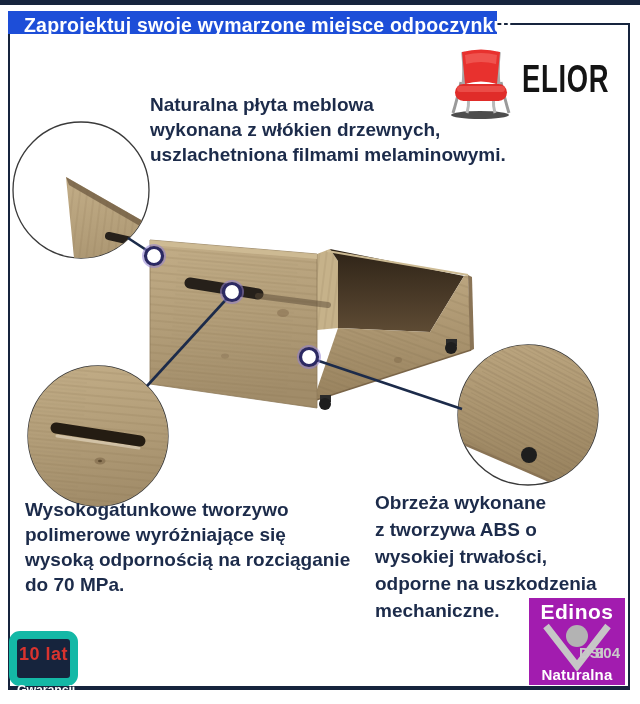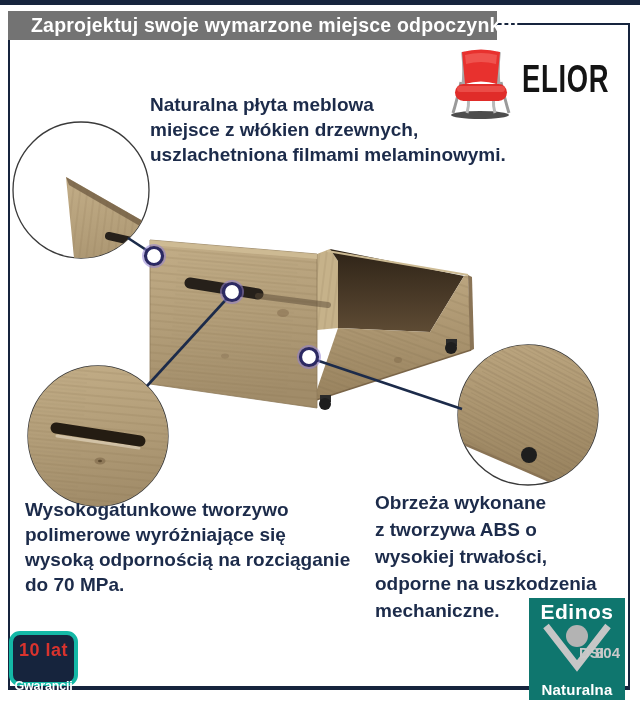--- a/index.html
+++ b/index.html
@@ -1,37 +1,37 @@
 <!DOCTYPE html>
 <html><head>
 <meta charset="utf-8">
 <style>
   html,body{margin:0;padding:0;background:#fff;}
   .stage{position:relative;width:640px;height:704px;background:#fff;overflow:hidden;
          font-family:"Liberation Sans",sans-serif;}
   .top-strip{position:absolute;left:0;top:0;width:640px;height:5px;background:#16243d;z-index:0;}
   .frame{position:absolute;left:8px;top:23px;width:622px;height:667px;box-sizing:border-box;
          border:2px solid #16243d;border-bottom-width:4px;z-index:0;background:transparent;}
-  .banner{position:absolute;left:8px;top:11px;width:489px;height:29px;background:#737373;z-index:3;
-          color:#fff;font-weight:bold;font-size:19.5px;line-height:29px;padding-left:23px;
+  .banner{position:absolute;left:8px;top:11px;width:489px;height:23px;background:#1d4ed8;z-index:3;
+          color:#fff;font-weight:bold;font-size:19.5px;line-height:29px;padding-left:16px;
           box-sizing:border-box;letter-spacing:0.2px;white-space:nowrap;}
   .illus{position:absolute;left:0;top:0;z-index:1;}
   .note{position:absolute;z-index:2;color:#1c2b4a;font-weight:bold;font-size:19px;white-space:pre-line;}
   .note-top{left:150px;top:92px;line-height:25px;}
   .note-bl{left:25px;top:497px;line-height:25px;}
   .note-br{left:375px;top:489px;line-height:27px;}
   .brand-text{position:absolute;left:522px;top:57px;z-index:2;font-size:37px;font-weight:bold;
           color:#141414;transform:scale(0.74,1.05);transform-origin:left top;letter-spacing:1px;
           white-space:nowrap;}
   .chair{position:absolute;left:443px;top:44px;z-index:2;}
   .warranty{position:absolute;left:9px;top:631px;width:69px;height:55px;background:#16243d;
-          border:4px solid #14b8a6;border-radius:11px;box-sizing:border-box;text-align:center;z-index:4;}
+          border:8px solid #14b8a6;border-radius:11px;box-sizing:border-box;text-align:center;z-index:4;}
   .warranty .w1{color:#d9332e;font-size:18px;font-weight:bold;margin-top:5px;letter-spacing:0.5px;}
   .warranty .w2{color:#fff;font-size:12.5px;font-weight:bold;margin-top:18px;letter-spacing:-0.2px;}
-  .edinos{position:absolute;left:529px;top:598px;width:96px;height:102px;background:#0f766e;z-index:4;}
+  .edinos{position:absolute;left:529px;top:598px;width:96px;height:87px;background:#a21caf;z-index:4;}
   .edinos .title{position:absolute;top:2px;width:100%;text-align:center;color:#fff;
           font-weight:bold;font-size:21px;letter-spacing:0.5px;}
   .edinos .vlogo{position:absolute;left:8px;top:24px;}
   .edinos .dsi{position:absolute;left:6px;top:46px;color:#c9c9c9;font-weight:bold;font-size:15px;margin-left:44px;}
   .edinos .n804{position:absolute;right:5px;top:46px;color:#c9c9c9;font-weight:bold;font-size:15px;}
   .edinos .standards{position:absolute;bottom:2px;width:100%;text-align:center;color:#fff;
           font-weight:bold;font-size:15px;letter-spacing:0.2px;}
 </style>
 </head>
 <body>
@@ -176,21 +176,21 @@
       <circle cx="232" cy="292" r="11" fill="none" stroke="#8f7fd4" stroke-width="2" opacity="0.55"></circle>
       <circle cx="232" cy="292" r="8.5" fill="#fff" stroke="#2b2963" stroke-width="3.2"></circle>
     </g>
     <g>
       <circle cx="309" cy="357" r="11" fill="none" stroke="#8f7fd4" stroke-width="2" opacity="0.55"></circle>
       <circle cx="309" cy="357" r="8.5" fill="#fff" stroke="#2b2963" stroke-width="3.2"></circle>
     </g>
   </svg>
 
   <div class="note note-top">Naturalna płyta meblowa
-miejsce z włókien drzewnych,
+wykonana z włókien drzewnych,
 uszlachetniona filmami melaminowymi.</div>
   <div class="note note-bl">Wysokogatunkowe tworzywo
 polimerowe wyróżniające się
 wysoką odpornością na rozciąganie
 do 70 MPa.</div>
   <div class="note note-br">Obrzeża wykonane
 z tworzywa ABS o
 wysokiej trwałości,
 odporne na uszkodzenia
 mechaniczne.</div>

